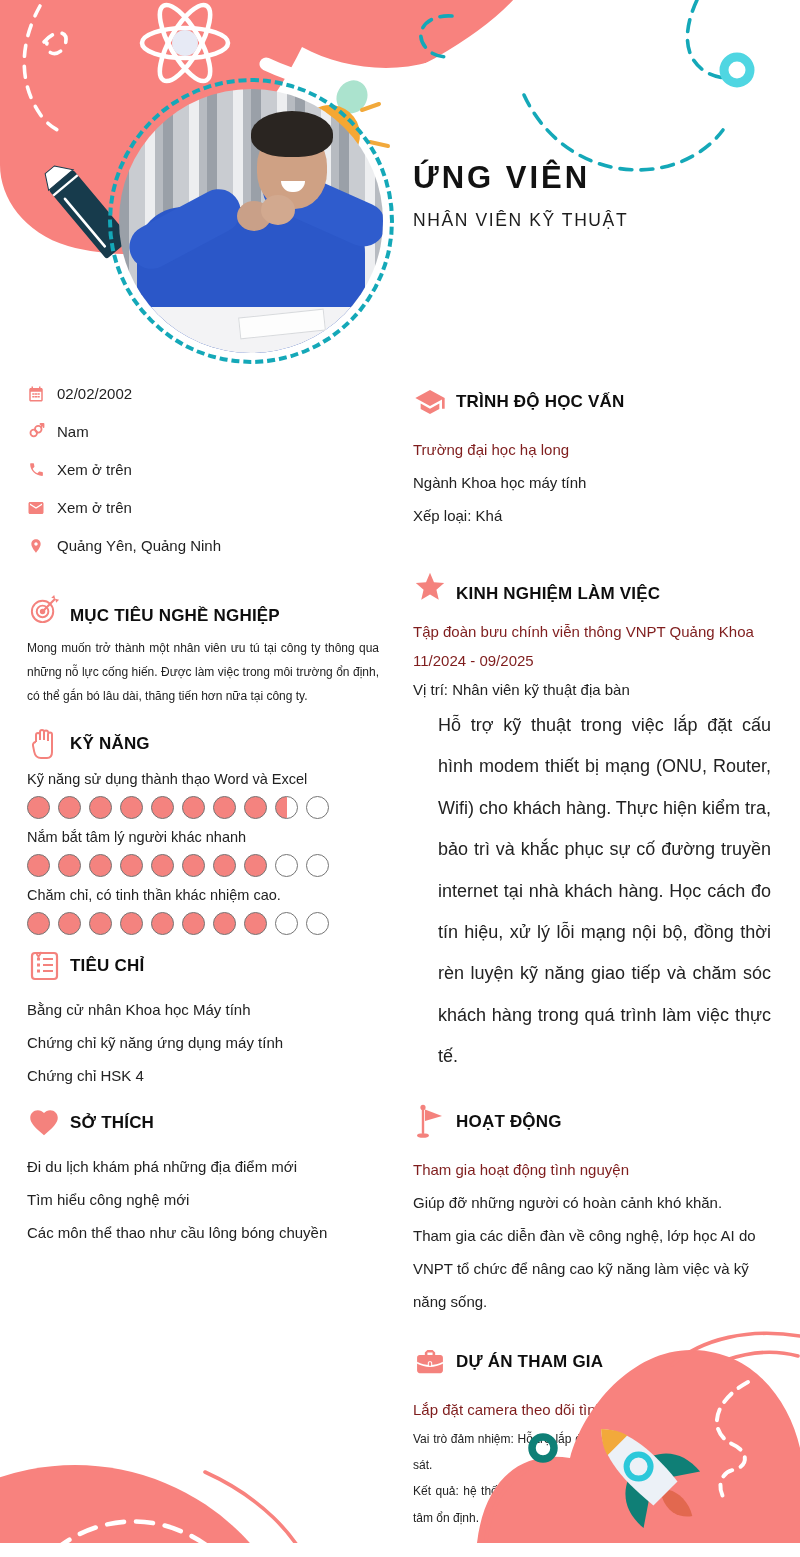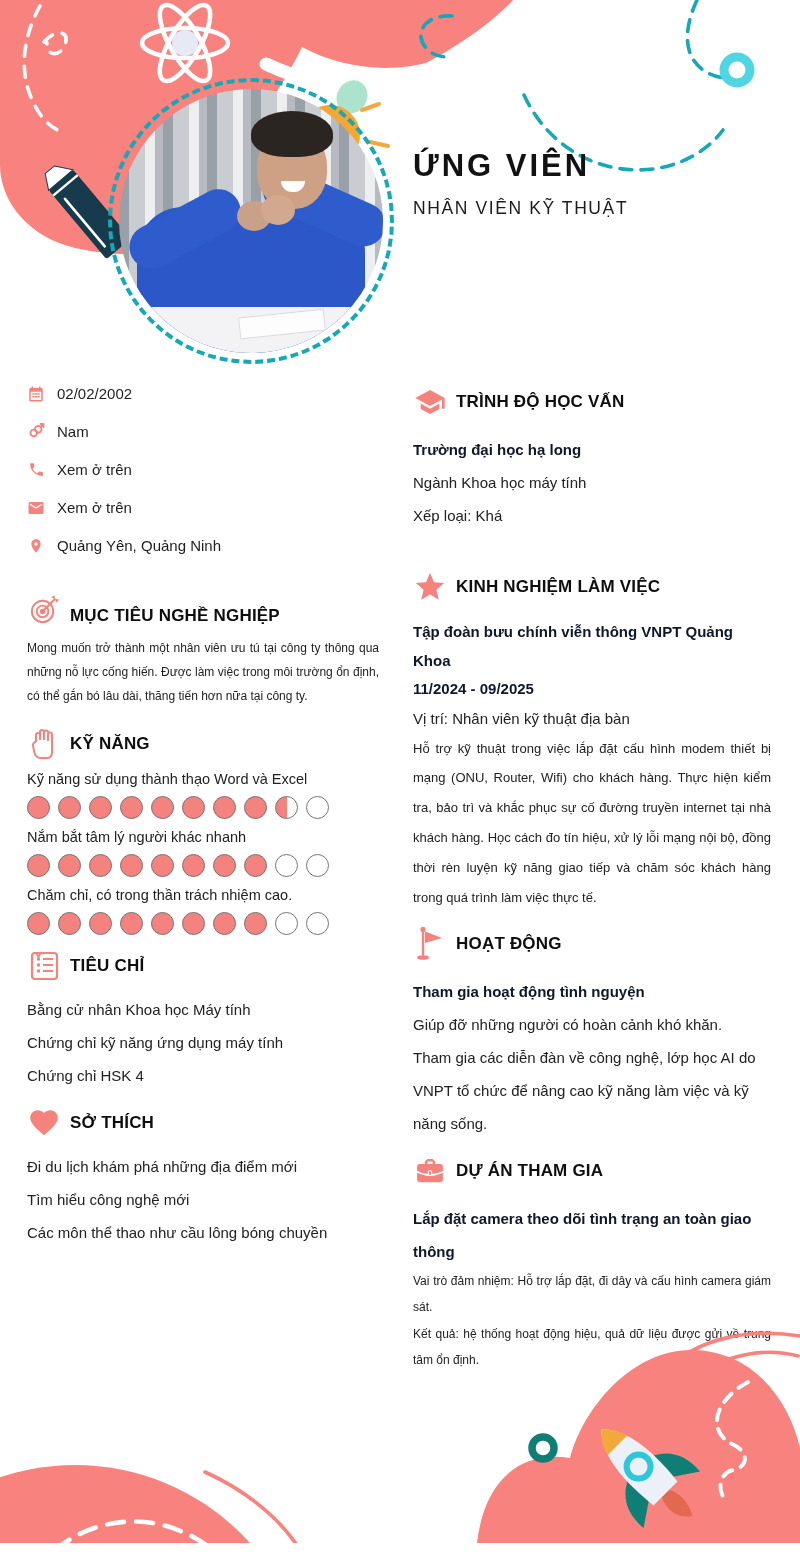--- a/index.html
+++ b/index.html
@@ -17,47 +17,47 @@
   .photo .arm-l{position:absolute;left:6px;top:118px;width:120px;height:44px;background:#2f5ccd;border-radius:22px;transform:rotate(-28deg);}
   .photo .arm-r{position:absolute;right:-6px;top:96px;width:130px;height:44px;background:#2f5ccd;border-radius:22px;transform:rotate(24deg);}
   .photo .hand1{position:absolute;left:118px;top:112px;width:34px;height:30px;background:#c9a088;border-radius:50%;}
   .photo .hand2{position:absolute;left:142px;top:108px;width:34px;height:30px;background:#d2a археолог;}
   .photo .hand2{position:absolute;left:142px;top:106px;width:34px;height:30px;background:#d2a98f;border-radius:50%;}
   .photo .face{position:absolute;left:138px;top:40px;width:70px;height:80px;background:#cfa184;border-radius:46%;}
   .photo .hair{position:absolute;left:132px;top:22px;width:82px;height:46px;background:#2a2521;border-radius:50% 50% 42% 42%;}
   .photo .smile{position:absolute;left:162px;top:92px;width:24px;height:11px;border-radius:0 0 24px 24px;background:#fff;}
   .photo .table{position:absolute;left:0;bottom:0;width:100%;height:46px;background:#f3f3f5;}
   .photo .paper{position:absolute;left:120px;bottom:18px;width:84px;height:20px;background:#fdfdfd;border:1px solid #d8dadd;transform:rotate(-6deg);}
-  .name-block{position:absolute;left:413px;top:148px;}
+  .name-block{position:absolute;left:413px;top:160px;}
   .name-block h1{margin:0;font-size:31px;font-weight:800;letter-spacing:3px;color:#121212;}
   .name-block h2{margin:14px 0 0 0;font-size:17.5px;font-weight:400;letter-spacing:1.6px;color:#1c1c1c;}
 
   
   .left-col{position:absolute;left:27px;top:383px;width:352px;}
   .right-col{position:absolute;left:413px;top:385px;width:358px;}
 
   .info-row{display:flex;align-items:center;gap:12px;margin-bottom:17px;height:21px;}
   .info-row .ic{width:18px;height:18px;flex:0 0 18px;display:flex;align-items:center;justify-content:center;}
   .info-row .val{font-size:15px;color:#1f1f1f;}
 
   .sec-head{display:flex;align-items:center;gap:9px;margin:0 0 10px 0;}
   .sec-head .sic{width:34px;height:34px;flex:0 0 34px;display:flex;align-items:center;justify-content:center;}
   .sec-head h3{margin:0;font-size:17px;font-weight:700;color:#0e0e0e;letter-spacing:.2px;}
 
   .para{margin:0;font-size:12px;line-height:2.02;text-align:justify;color:#222;}
   .plain{margin:0;font-size:15px;line-height:2.2;color:#222;}
-  .b{font-weight:700;color:#0f172a;}
+  .b{font-weight:400;color:#7f1d1d;}
 
   .skill-label{margin:9px 0 9px 0;font-size:14.5px;color:#222;}
   .dots{display:flex;gap:8px;margin:0 0 10px 0;}
   .dot{width:23px;height:23px;border-radius:50%;border:1.5px solid #757575;box-sizing:border-box;background:#fff;}
   .dot.full{background:#F4837F;}
   .dot.half{background:linear-gradient(90deg,#F4837F 50%,#ffffff 50%);}
 
-  .mt14{margin-top:14px;} .mt18{margin-top:18px;} .mt24{margin-top:14px;align-items:center;} .mt28{margin-top:36px;align-items:flex-end;} .mt38{margin-top:38px;}
+  .mt14{margin-top:14px;} .mt18{margin-top:18px;} .mt24{margin-top:27px;align-items:center;} .mt28{margin-top:36px;align-items:flex-end;} .mt38{margin-top:38px;align-items:flex-end;}
   .list p{margin:0;}
 
   .footer-svg{position:absolute;left:0;top:1320px;}
 </style>
 </head>
 <body>
 
 <div class="page">
 
   <svg class="header-svg" width="800" height="362" viewBox="0 0 800 362">
@@ -217,21 +217,21 @@
         <span class="dot full"></span>
         <span class="dot full"></span>
         <span class="dot full"></span>
         <span class="dot full"></span>
         <span class="dot full"></span>
         <span class="dot full"></span>
         <span class="dot full"></span>
         <span class="dot empty"></span>
         <span class="dot empty"></span>
       </div>
-    <p class="skill-label">Chăm chỉ, có trong thần trách nhiệm cao.</p>
+    <p class="skill-label">Chăm chỉ, có tinh thần khác nhiệm cao.</p>
     <div class="dots">
         <span class="dot full"></span>
         <span class="dot full"></span>
         <span class="dot full"></span>
         <span class="dot full"></span>
         <span class="dot full"></span>
         <span class="dot full"></span>
         <span class="dot full"></span>
         <span class="dot full"></span>
         <span class="dot empty"></span>
@@ -291,21 +291,21 @@
         <svg width="38" height="36" viewBox="0 0 24 24">
             <path fill="#F4827D" d="M12,17.27L18.18,21l-1.64-7.03L22,9.24l-7.19-0.61L12,2L9.19,8.63L2,9.24l5.46,4.73L5.82,21L12,17.27z"></path>
           </svg>
       </span>
       <h3>KINH NGHIỆM LÀM VIỆC</h3>
     </div>
     <div class="mt14">
       <p class="plain b" style="line-height:1.9;">Tập đoàn bưu chính viễn thông VNPT Quảng Khoa</p>
       <p class="plain b" style="line-height:1.9;">11/2024 - 09/2025</p>
       <p class="plain" style="line-height:2.0;">Vị trí: Nhân viên kỹ thuật địa bàn</p>
-      <p class="para" style="font-size:13px;line-height:2.3;">Hỗ trợ kỹ thuật trong việc lắp đặt cấu hình modem thiết bị mạng (ONU, Router, Wifi) cho khách hàng. Thực hiện kiểm tra, bảo trì và khắc phục sự cố đường truyền internet tại nhà khách hàng. Học cách đo tín hiệu, xử lý lỗi mạng nội bộ, đồng thời rèn luyện kỹ năng giao tiếp và chăm sóc khách hàng trong quá trình làm việc thực tế.</p>
+      <p class="para" style="font-size:18px;line-height:2.3;margin-left:25px;">Hỗ trợ kỹ thuật trong việc lắp đặt cấu hình modem thiết bị mạng (ONU, Router, Wifi) cho khách hàng. Thực hiện kiểm tra, bảo trì và khắc phục sự cố đường truyền internet tại nhà khách hàng. Học cách đo tín hiệu, xử lý lỗi mạng nội bộ, đồng thời rèn luyện kỹ năng giao tiếp và chăm sóc khách hàng trong quá trình làm việc thực tế.</p>
     </div>
 
     <div class="sec-head mt24">
       <span class="sic">
         <svg width="30" height="36" viewBox="0 0 30 36" fill="none">
           <circle cx="8" cy="3.4" r="2.6" fill="#F4827D"></circle>
           <rect x="6.8" y="4" width="2.4" height="26" rx="1.2" fill="#F4827D"></rect>
           <ellipse cx="8" cy="31.5" rx="6" ry="2.3" fill="#F4827D"></ellipse>
           <path d="M10,5.5 L27,12 L10,17 Z" fill="#F4827D"></path>
         </svg>

